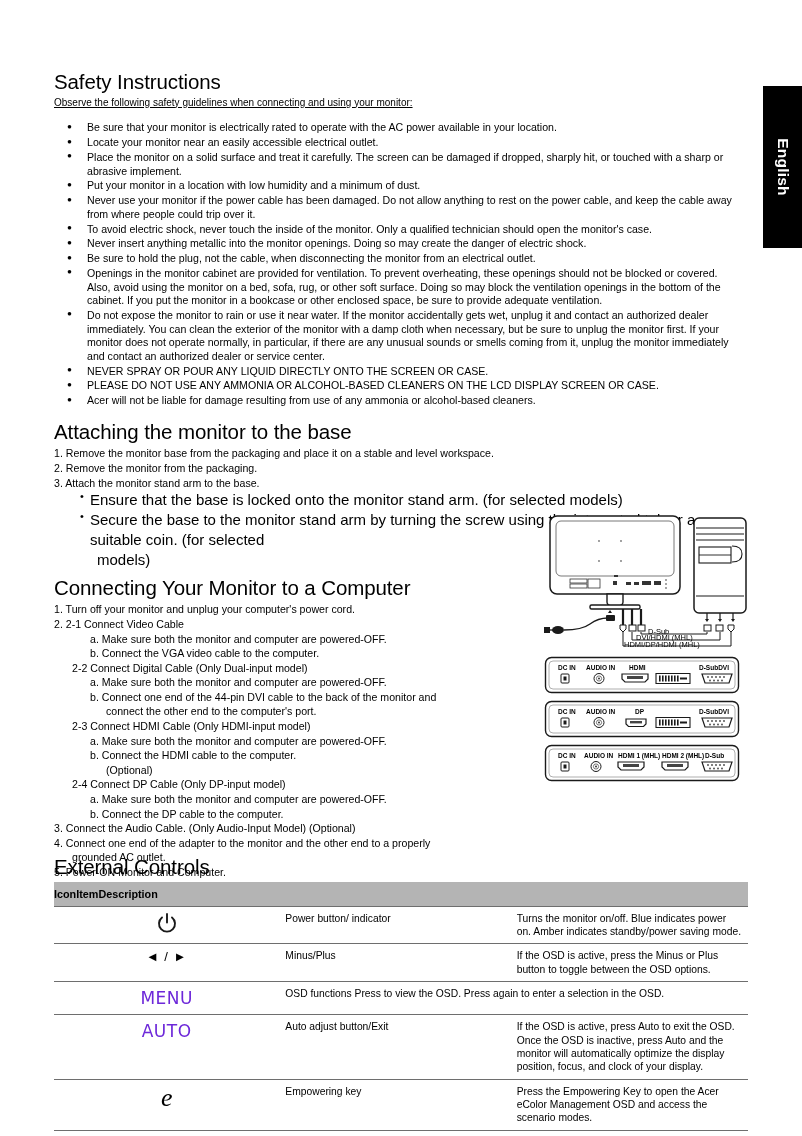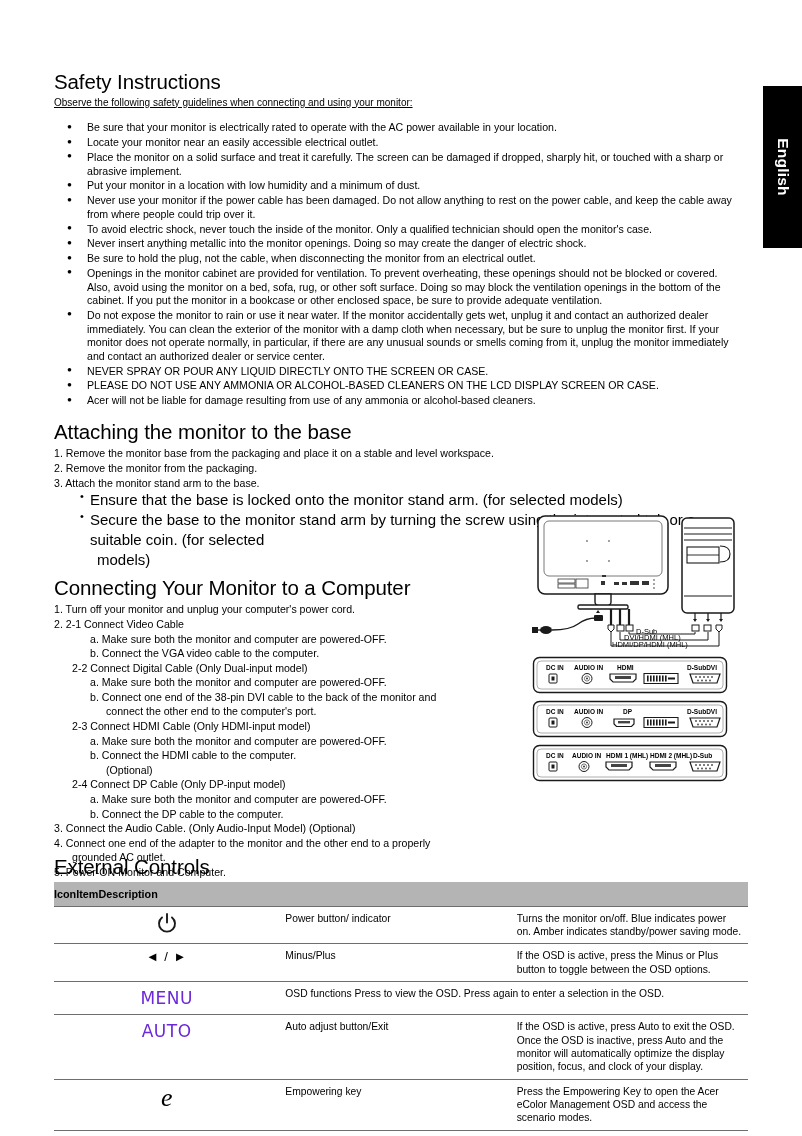--- a/index.html
+++ b/index.html
@@ -126,21 +126,21 @@
     position: absolute;
     left: 0px;
     top: 0px;
     width: 13px;
     height: 13px;
   }
 
   
   .figures {
     position: absolute;
-    left: 532px;
+    left: 544px;
     top: 510px;
     width: 210px;
   }
   .fig-main { position: relative; width: 205px; height: 140px; }
   .port-panel { margin-top: 6px; }
 
   
   .ctrl-wrap {
     position: absolute;
     left: 54px;
@@ -247,21 +247,21 @@
     </div>
 
     <h1 class="sec tight">Connecting Your Monitor to a Computer</h1>
     <ol class="steps narrow">
       <li>1. Turn off your monitor and unplug your computer's power cord.</li>
       <li>2. 2-1 Connect Video Cable</li>
       <li class="sub2">a. Make sure both the monitor and computer are powered-OFF.</li>
       <li class="sub2">b. Connect the VGA video cable to the computer.</li>
       <li class="sub1">2-2 Connect Digital Cable (Only Dual-input model)</li>
       <li class="sub2">a. Make sure both the monitor and computer are powered-OFF.</li>
-      <li class="sub2">b. Connect one end of the 38-pin DVI cable to the back of the monitor and</li>
+      <li class="sub2">b. Connect one end of the 44-pin DVI cable to the back of the monitor and</li>
       <li class="sub3">connect the other end to the computer's port.</li>
       <li class="sub1">2-3 Connect HDMI Cable (Only HDMI-input model)</li>
       <li class="sub2">a. Make sure both the monitor and computer are powered-OFF.</li>
       <li class="sub2">b. Connect the HDMI cable to the computer.</li>
       <li class="sub3">(Optional)</li>
       <li class="sub1">2-4 Connect DP Cable (Only DP-input model)</li>
       <li class="sub2">a. Make sure both the monitor and computer are powered-OFF.</li>
       <li class="sub2">b. Connect the DP cable to the computer.</li>
       <li>3. Connect the Audio Cable. (Only Audio-Input Model) (Optional)</li>
       <li>4. Connect one end of the adapter to the monitor and the other end to a properly</li>

